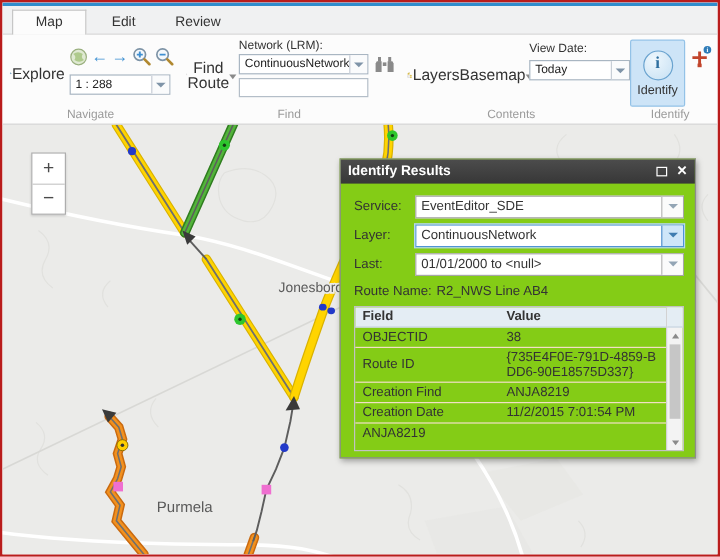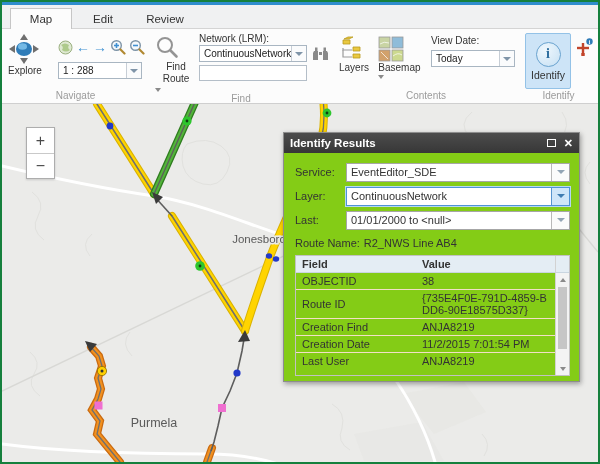--- a/index.html
+++ b/index.html
@@ -1,38 +1,38 @@
 <!DOCTYPE html>
 <html><head>
 <meta charset="utf-8">
 <style>
   * { box-sizing: border-box; }
   html,body { margin:0; padding:0; }
   body { width:600px; height:464px; font-family:"Liberation Sans", sans-serif; }
-  .frame { width:600px; height:464px; border:2px solid #15803d; background:#fff;
+  .frame { width:600px; height:464px; border:2px solid #b91c1c; background:#fff;
            display:flex; flex-direction:column; overflow:hidden; position:relative; }
   .topline { height:3px; background:#2f8dcd; flex:0 0 auto; }
 
   
   .tabbar { height:24px; background:#f0f1f2; display:flex; align-items:flex-end;
             padding-left:8px; border-bottom:1px solid #d4d4d4; flex:0 0 auto; }
   .tab { width:62px; text-align:center; font-size:11.5px; color:#333; padding:4px 0 3px;
          cursor:default; }
   .tab.active { background:#fcfcfc; border:1px solid #c6c6c6; border-bottom:none;
                 margin-bottom:-1px; padding-bottom:4px; }
 
   
   .ribbon { height:75px; background:#fcfcfc; border-bottom:1px solid #cfcfcf;
             display:flex; flex:0 0 auto; padding-top:2px; }
   .rgroup { display:flex; flex-direction:column; }
   .rgroup .content { flex:1; display:flex; padding:2px 4px 0 6px; }
   .rgroup .glabel { text-align:center; font-size:10px; color:#9b9b9b; height:14px; line-height:13px; }
   .vsep { width:1px; background:#dfe2e6; margin:4px 0 3px; }
 
-  .bigbtn { display:flex; flex-direction:column; font-size:10px;
+  .bigbtn { display:flex; flex-direction:row; align-items:center; font-size:13px;
             color:#333; cursor:default; }
   .navicons { display:flex; align-items:center; gap:3px; height:22px; }
   .arrowglyph { color:#3f91d2; font-weight:bold; font-size:14px; line-height:14px; }
 
   .combo { display:flex; align-items:center; border:1px solid #a9b6c2; background:#fff; height:17px; }
   .combo .ctxt { flex:1; font-size:10px; color:#222; padding:0 4px; white-space:nowrap; overflow:hidden; }
   .combo .cbtn { width:15px; height:100%; border-left:1px solid #c7ced6; background:#fafbfc;
                  display:flex; align-items:center; justify-content:center; }
   .tri-down { width:0; height:0; border-left:4px solid transparent; border-right:4px solid transparent;
               border-top:4px solid #7f94a8; }
@@ -411,21 +411,20 @@
             </div>
             <div class="trow">
               <span class="cfield">Creation Find</span>
               <span class="cvalue">ANJA8219</span>
             </div>
             <div class="trow">
               <span class="cfield">Creation Date</span>
               <span class="cvalue">11/2/2015 7:01:54 PM</span>
             </div>
             <div class="trow" style="border-bottom:none;">
-              <span class="cfield">Last User</span>
               <span class="cvalue">ANJA8219</span>
             </div>
           </div>
           <div class="tscroll">
             <div class="ssp"></div>
             <div class="sbtn">
                 <span class="tri-up-s"></span>
               </div>
             <div class="strack">
               <div class="sthumb"></div>

